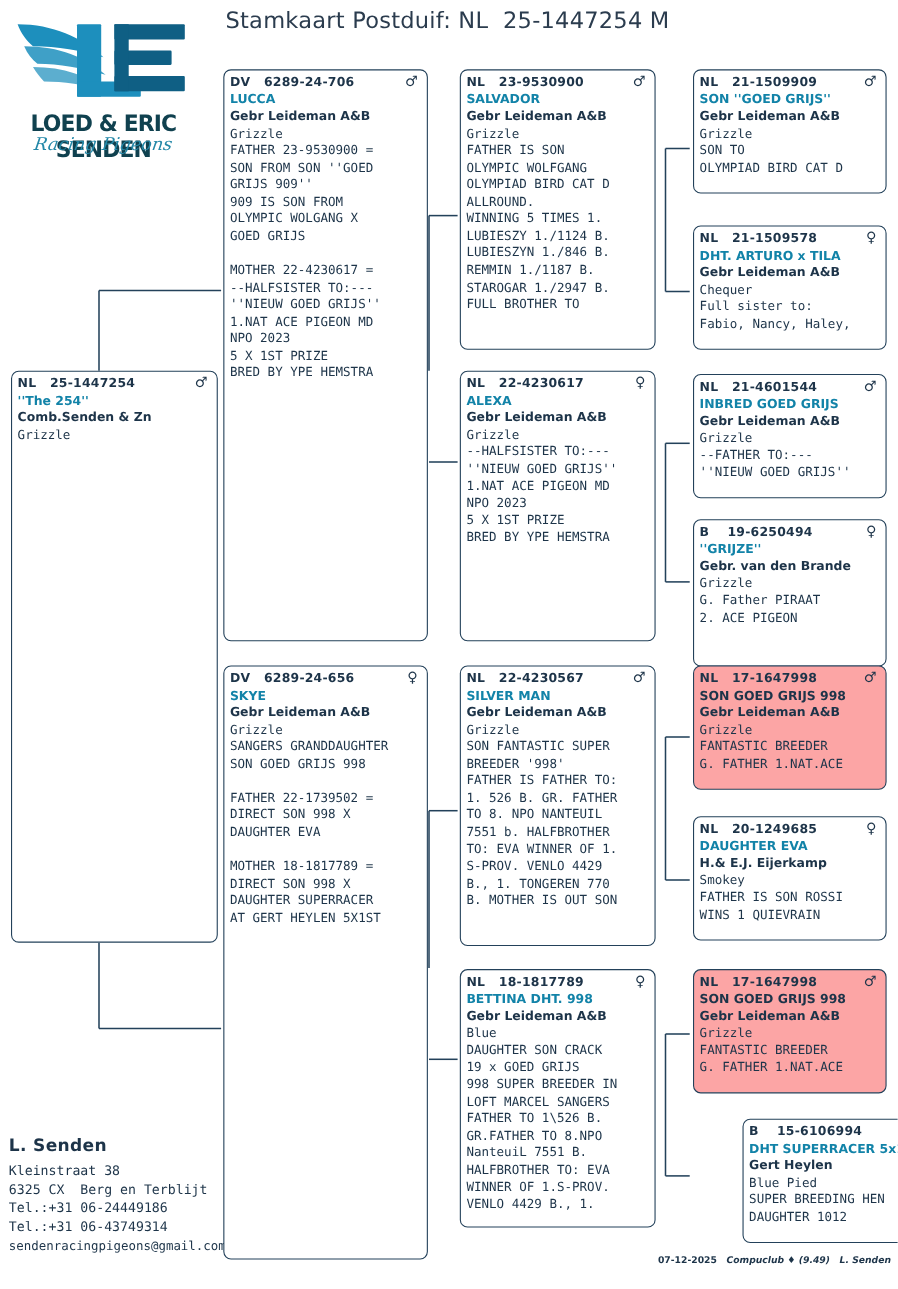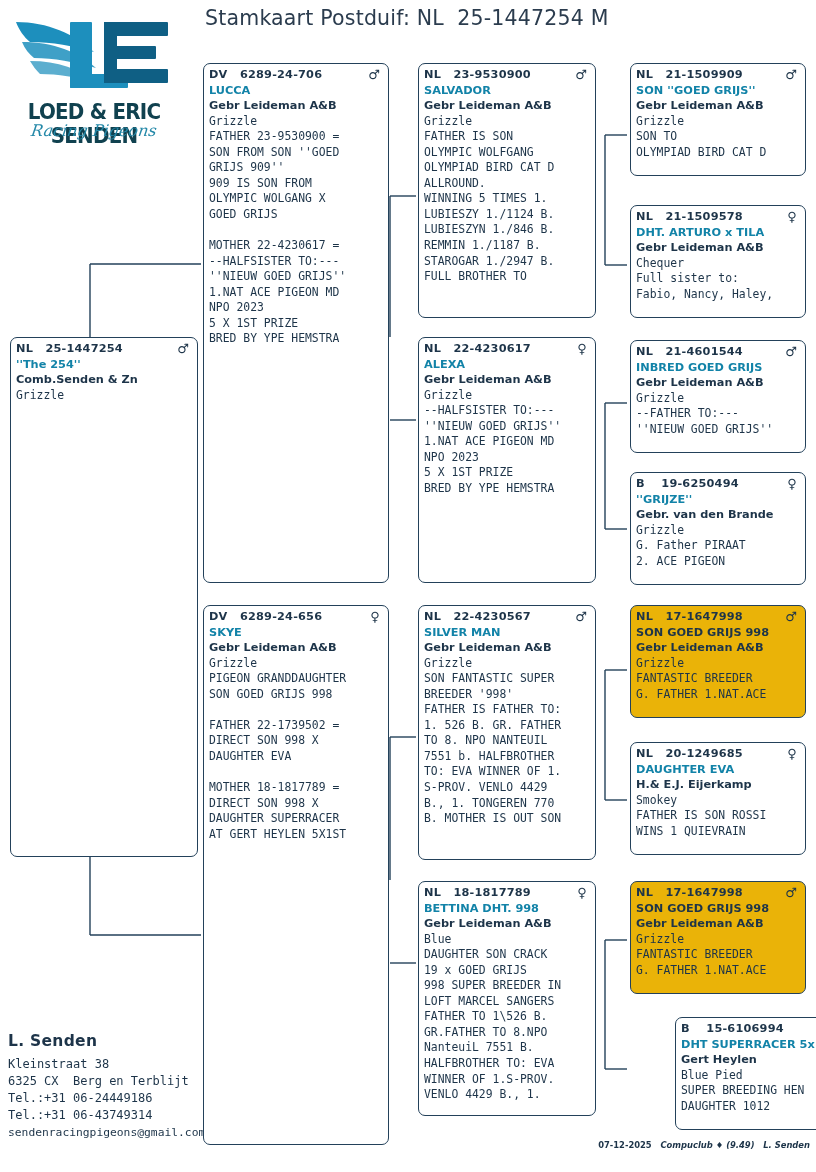--- a/index.html
+++ b/index.html
@@ -82,21 +82,21 @@
   }
   .card::before {
     content: "";
     position: absolute;
     left: 7px; bottom: -7px; right: -7px;
     height: 6px;
     background: #23415a;
     border-radius: 0 0 4px 4px;
     z-index: -1;
   }
-  .card.gray { background: #eab308; }
+  .card.gray { background: #fca5a5; }
   .card .ring {
     display: block;
     font-family: "DejaVu Sans", sans-serif;
     font-weight: bold;
     font-size: 11.3px;
     letter-spacing: 0.2px;
     white-space: pre;
     position: relative;
   }
   .card .sex {
@@ -257,21 +257,21 @@
       <span class="note">BRED BY YPE HEMSTRA</span>
     </div>
 </div>
 
 <div class="card" style="left:203px; top:605px; width:186px; height:540px;">
   <span class="ring">DV   6289-24-656<span class="sex">♀</span></span>
   <span class="pname">SKYE</span>
   <span class="owner">Gebr Leideman A&amp;B</span>
   <span class="color">Grizzle</span>
   <div>
-      <span class="note">PIGEON GRANDDAUGHTER</span>
+      <span class="note">SANGERS GRANDDAUGHTER</span>
       <span class="note">SON GOED GRIJS 998</span>
       <span class="note">&nbsp;</span>
       <span class="note">FATHER 22-1739502 =</span>
       <span class="note">DIRECT SON 998 X</span>
       <span class="note">DAUGHTER EVA</span>
       <span class="note">&nbsp;</span>
       <span class="note">MOTHER 18-1817789 =</span>
       <span class="note">DIRECT SON 998 X</span>
       <span class="note">DAUGHTER SUPERRACER</span>
       <span class="note">AT GERT HEYLEN 5X1ST</span>
@@ -376,21 +376,21 @@
   <span class="ring">NL   21-4601544<span class="sex">♂</span></span>
   <span class="pname">INBRED GOED GRIJS</span>
   <span class="owner">Gebr Leideman A&amp;B</span>
   <span class="color">Grizzle</span>
   <div>
       <span class="note">--FATHER TO:---</span>
       <span class="note">''NIEUW GOED GRIJS''</span>
     </div>
 </div>
 
-<div class="card" style="left:630px; top:472px; width:176px; height:113px;">
+<div class="card" style="left:630px; top:472px; width:176px; height:134px;">
   <span class="ring">B    19-6250494<span class="sex">♀</span></span>
   <span class="pname">''GRIJZE''</span>
   <span class="owner">Gebr. van den Brande</span>
   <span class="color">Grizzle</span>
   <div>
       <span class="note">G. Father PIRAAT</span>
       <span class="note">2. ACE PIGEON</span>
     </div>
 </div>
 

